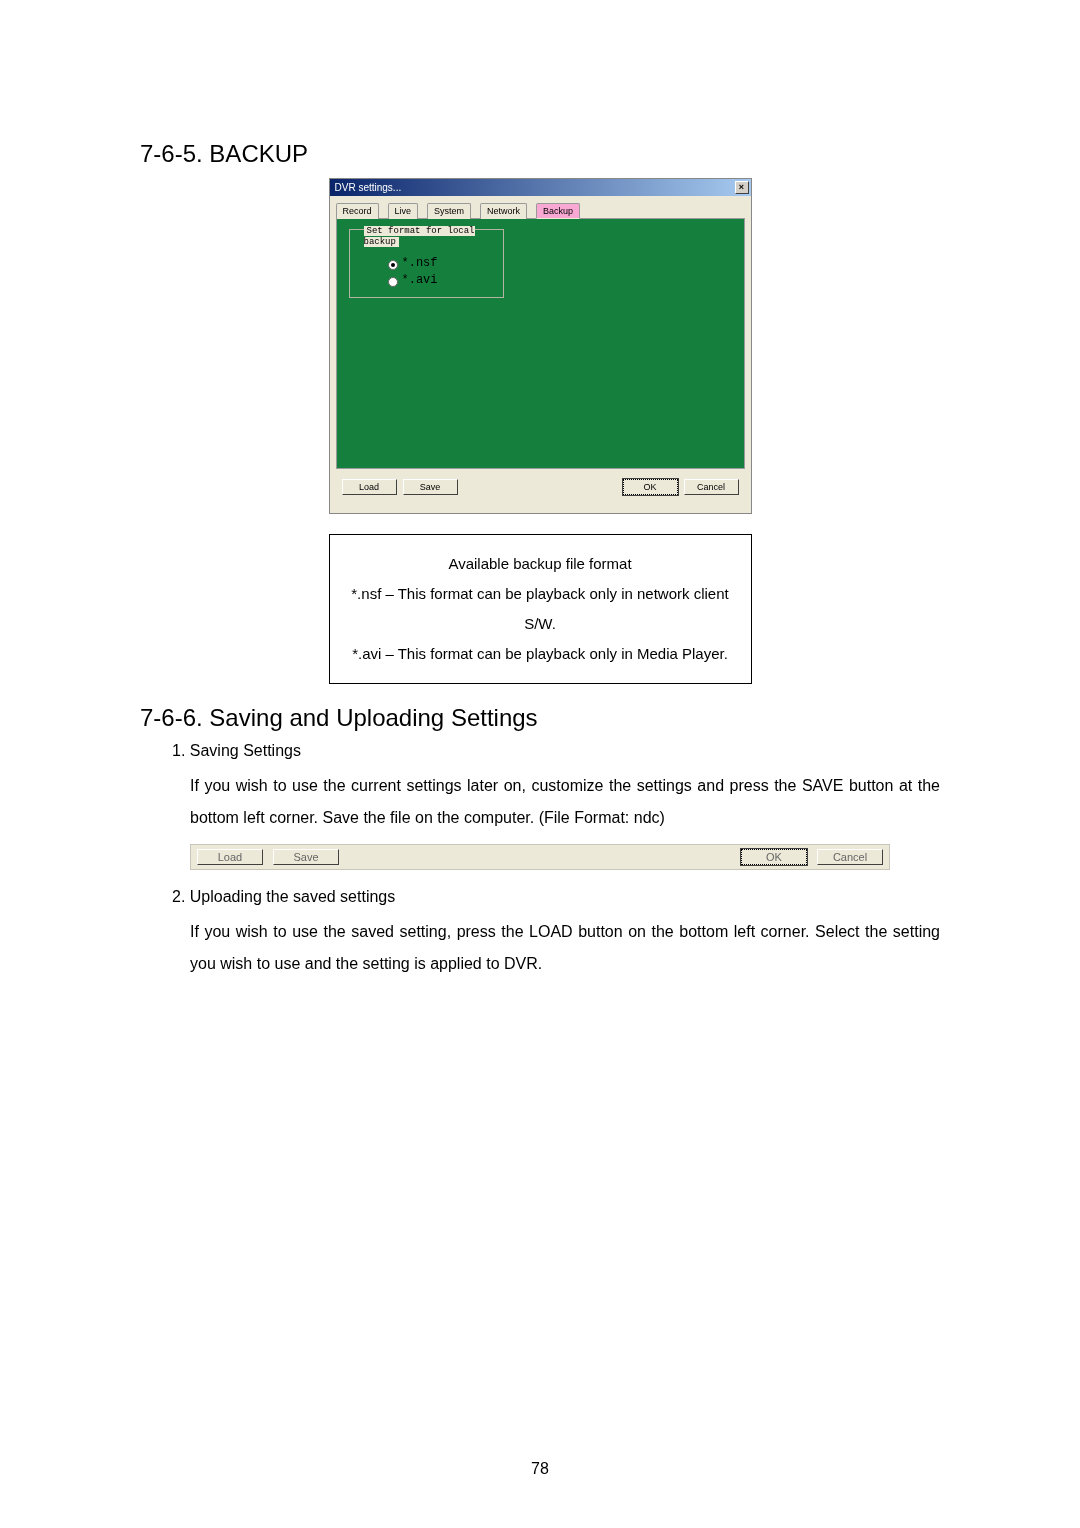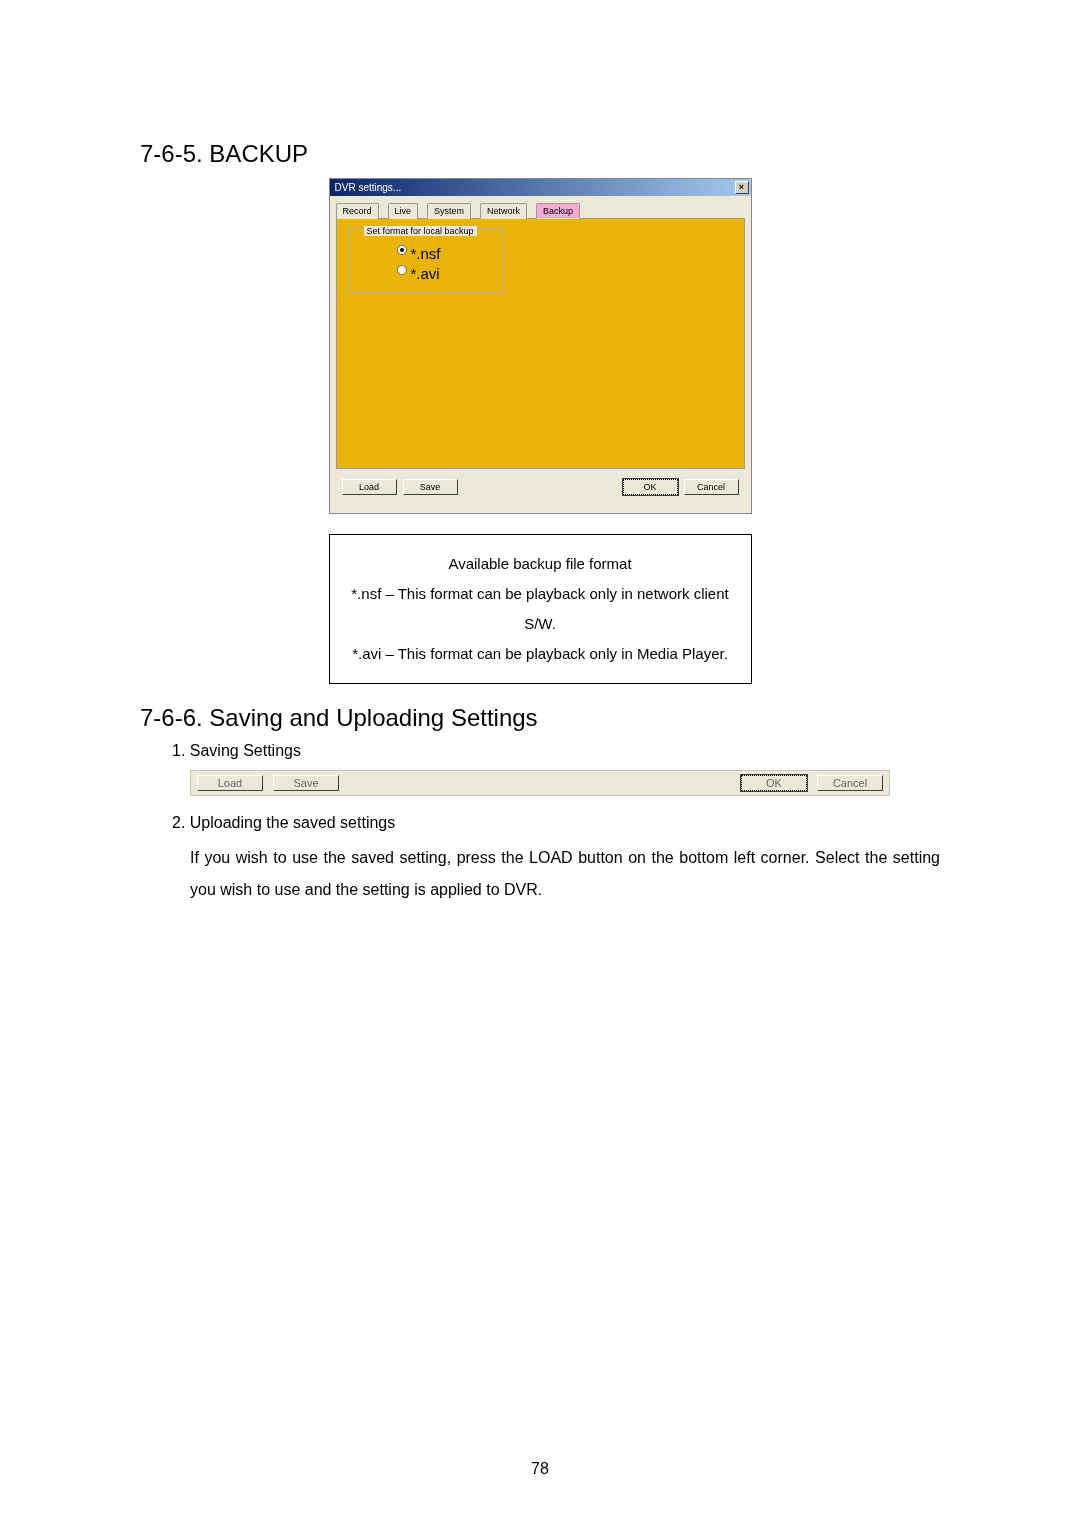--- a/index.html
+++ b/index.html
@@ -64,37 +64,38 @@
       color:#000;
     }
     .dvr-tab.active {
       background:#f9a8d4;
       top:1px;
       border-bottom:1px solid #ece9d8;
     }
     .dvr-panel {
       border:1px solid #9a9a9a;
       border-top:none;
-      background:#eab308;
+      background:#15803d;
       height: 250px;
       padding: 10px 12px;
+      font-family: Liberation Mono, monospace;
     }
     .fieldset {
       border:1px solid #b6b3a3;
       padding: 8px 14px 10px 14px;
       width: 155px;
     }
     .fieldset-label {
       font-size: 9px;
       position: relative;
       top:-13px;
       background:#ece9d8;
       padding:0 3px;
     }
-    .radio-row { display:flex; align-items:flex-start; gap:4px; margin-left:33px; margin-top:-4px; font-size:15px; }
+    .radio-row { display:flex; align-items:flex-end; gap:4px; margin-left:24px; margin-top:-4px; font-size:12px; }
     .radio-row + .radio-row { margin-top:3px; }
     .radio-dot {
       width:10px; height:10px; border-radius:50%;
       border:1px solid #666; background:#fff;
       display:flex; align-items:center; justify-content:center;
     }
     .radio-dot.selected::after{
       content:""; width:4px; height:4px; border-radius:50%; background:#000;
     }
     .dvr-footer {
@@ -215,20 +216,21 @@
 <div class="info-box">
   <div>Available backup file format</div>
   <div>*.nsf – This format can be playback only in network client S/W.</div>
   <div>*.avi – This format can be playback only in Media Player.</div>
 </div>
 
 <h2 class="section-heading">7-6-6. Saving and Uploading Settings</h2>
 
 <div class="body-block">
   <div class="sub-item-title">1. Saving Settings</div>
+  <div class="sub-item-text">If you wish to use the current settings later on, customize the settings and press the SAVE button at the bottom left corner. Save the file on the computer. (File Format: ndc)</div>
 
   <div class="btn-strip">
     <div class="btn-strip-left">
       <div class="strip-btn">Load</div>
       <div class="strip-btn">Save</div>
     </div>
     <div class="btn-strip-right">
       <div class="strip-btn primary">OK</div>
       <div class="strip-btn">Cancel</div>
     </div>

